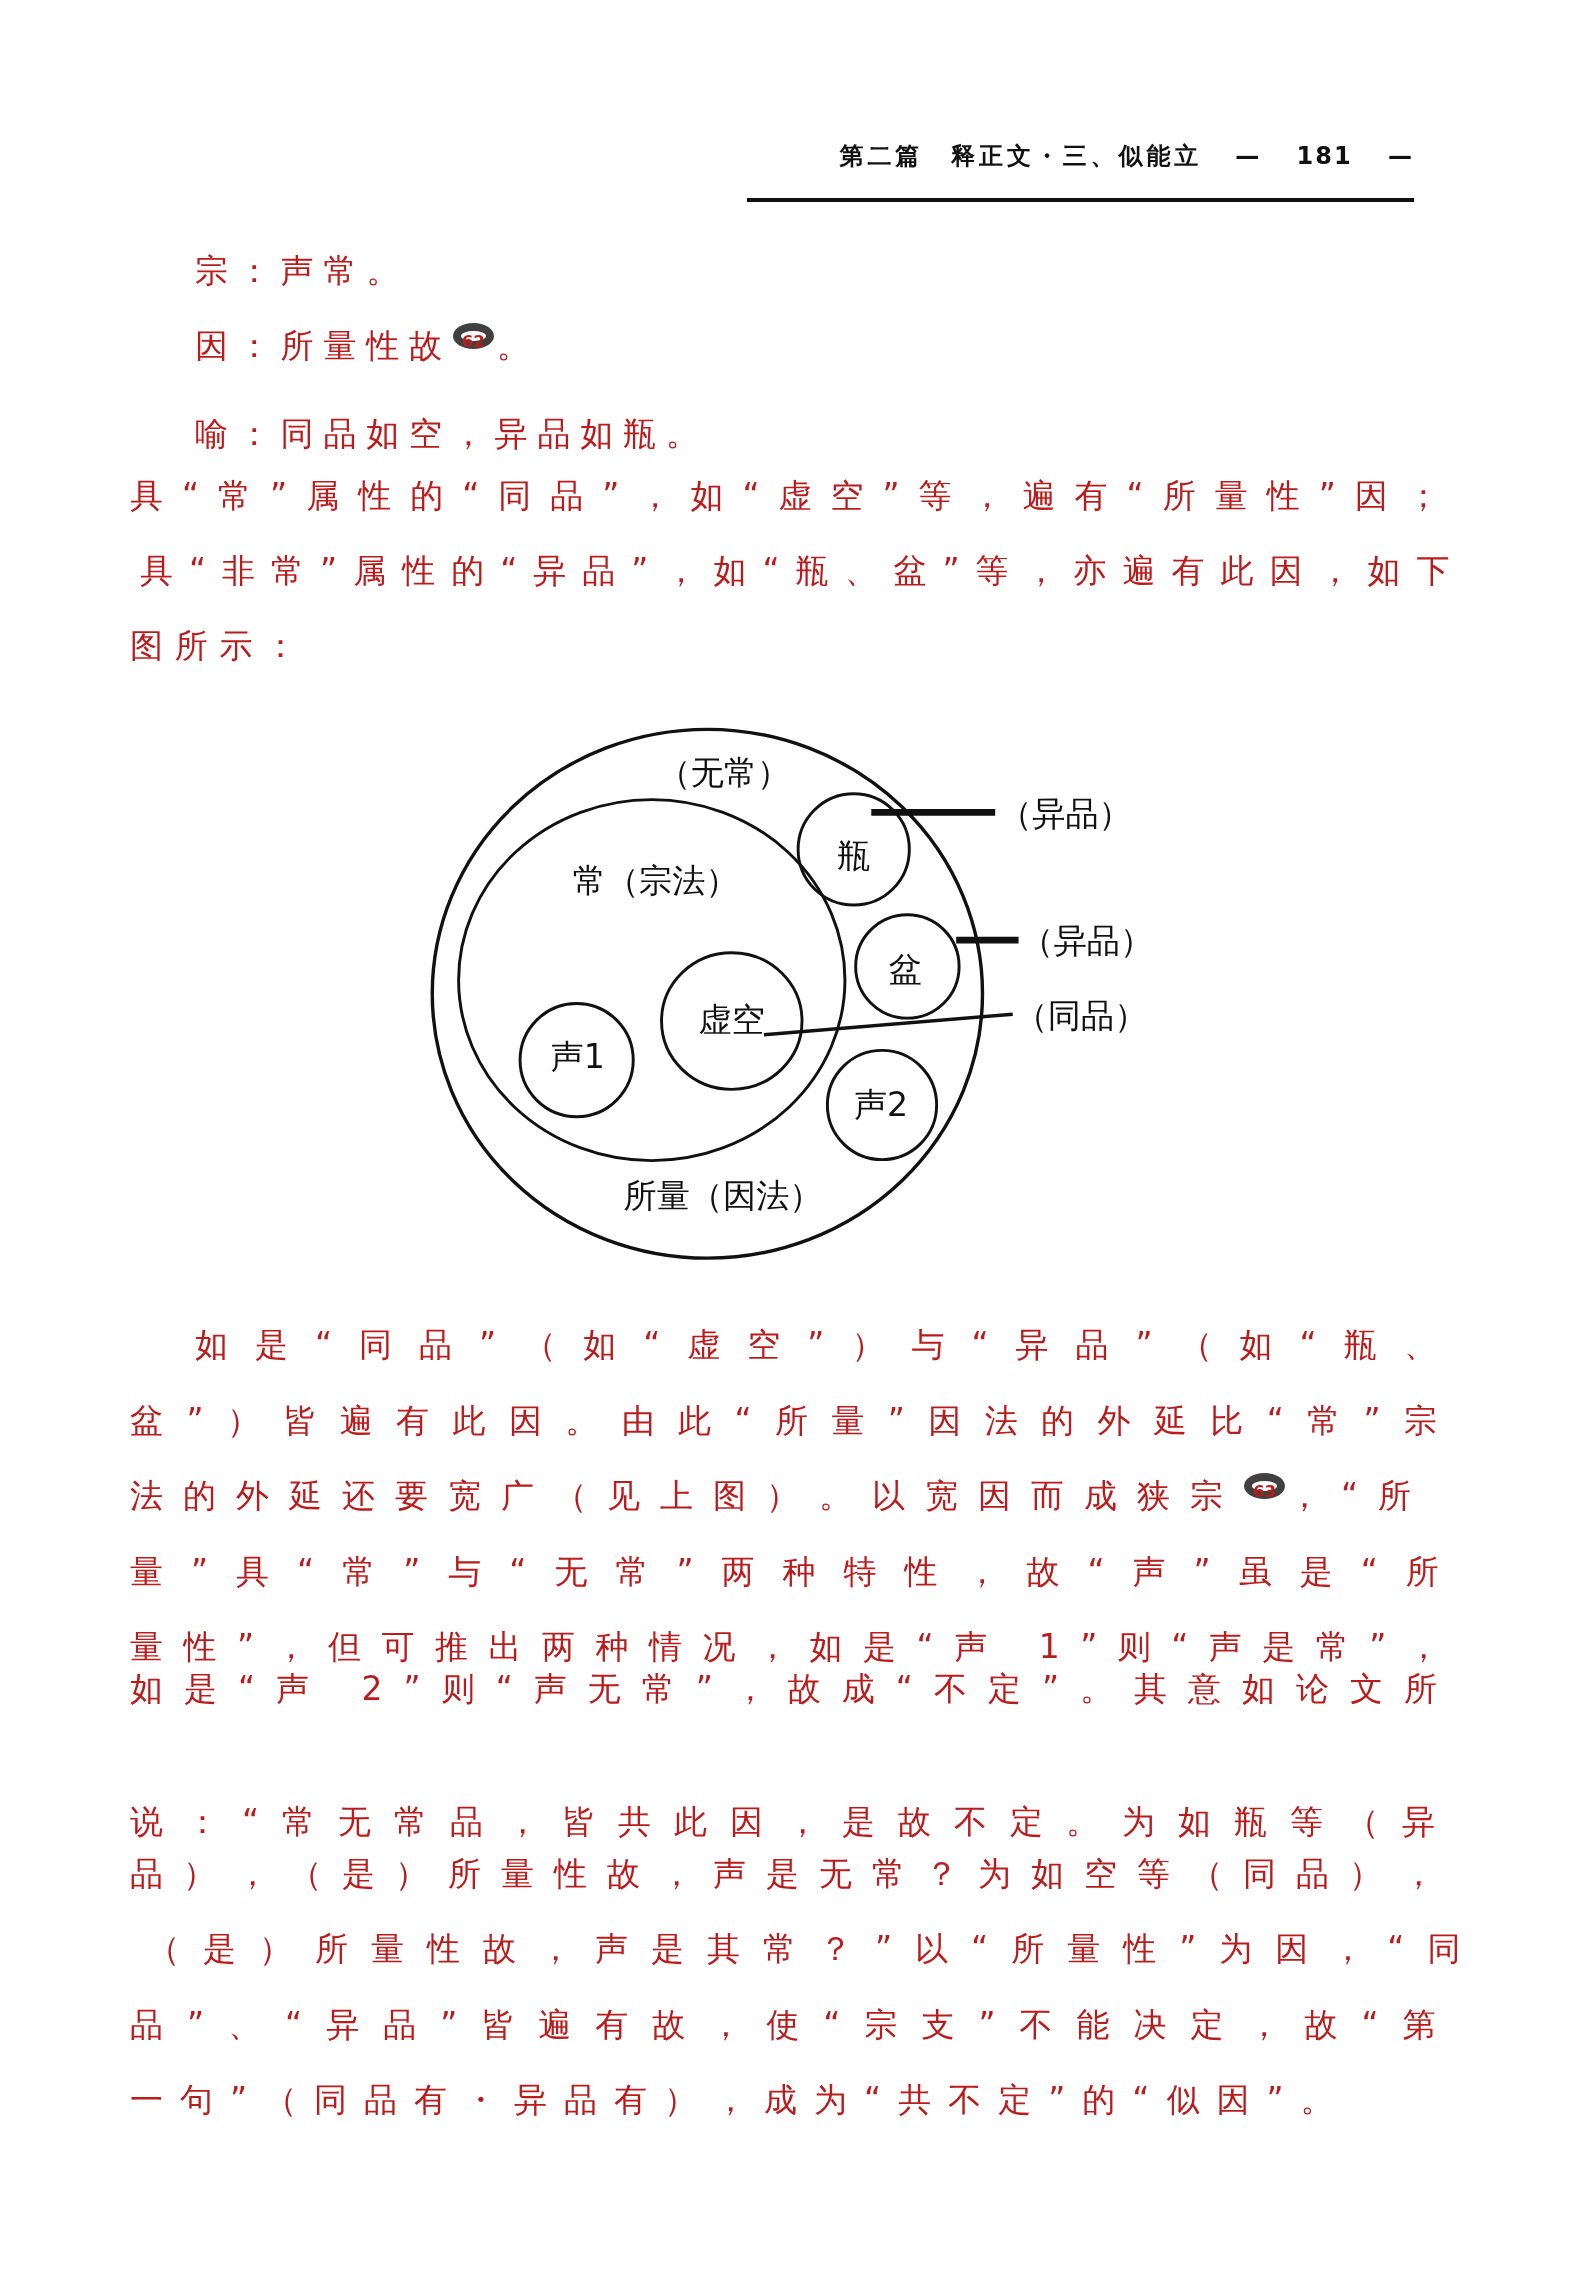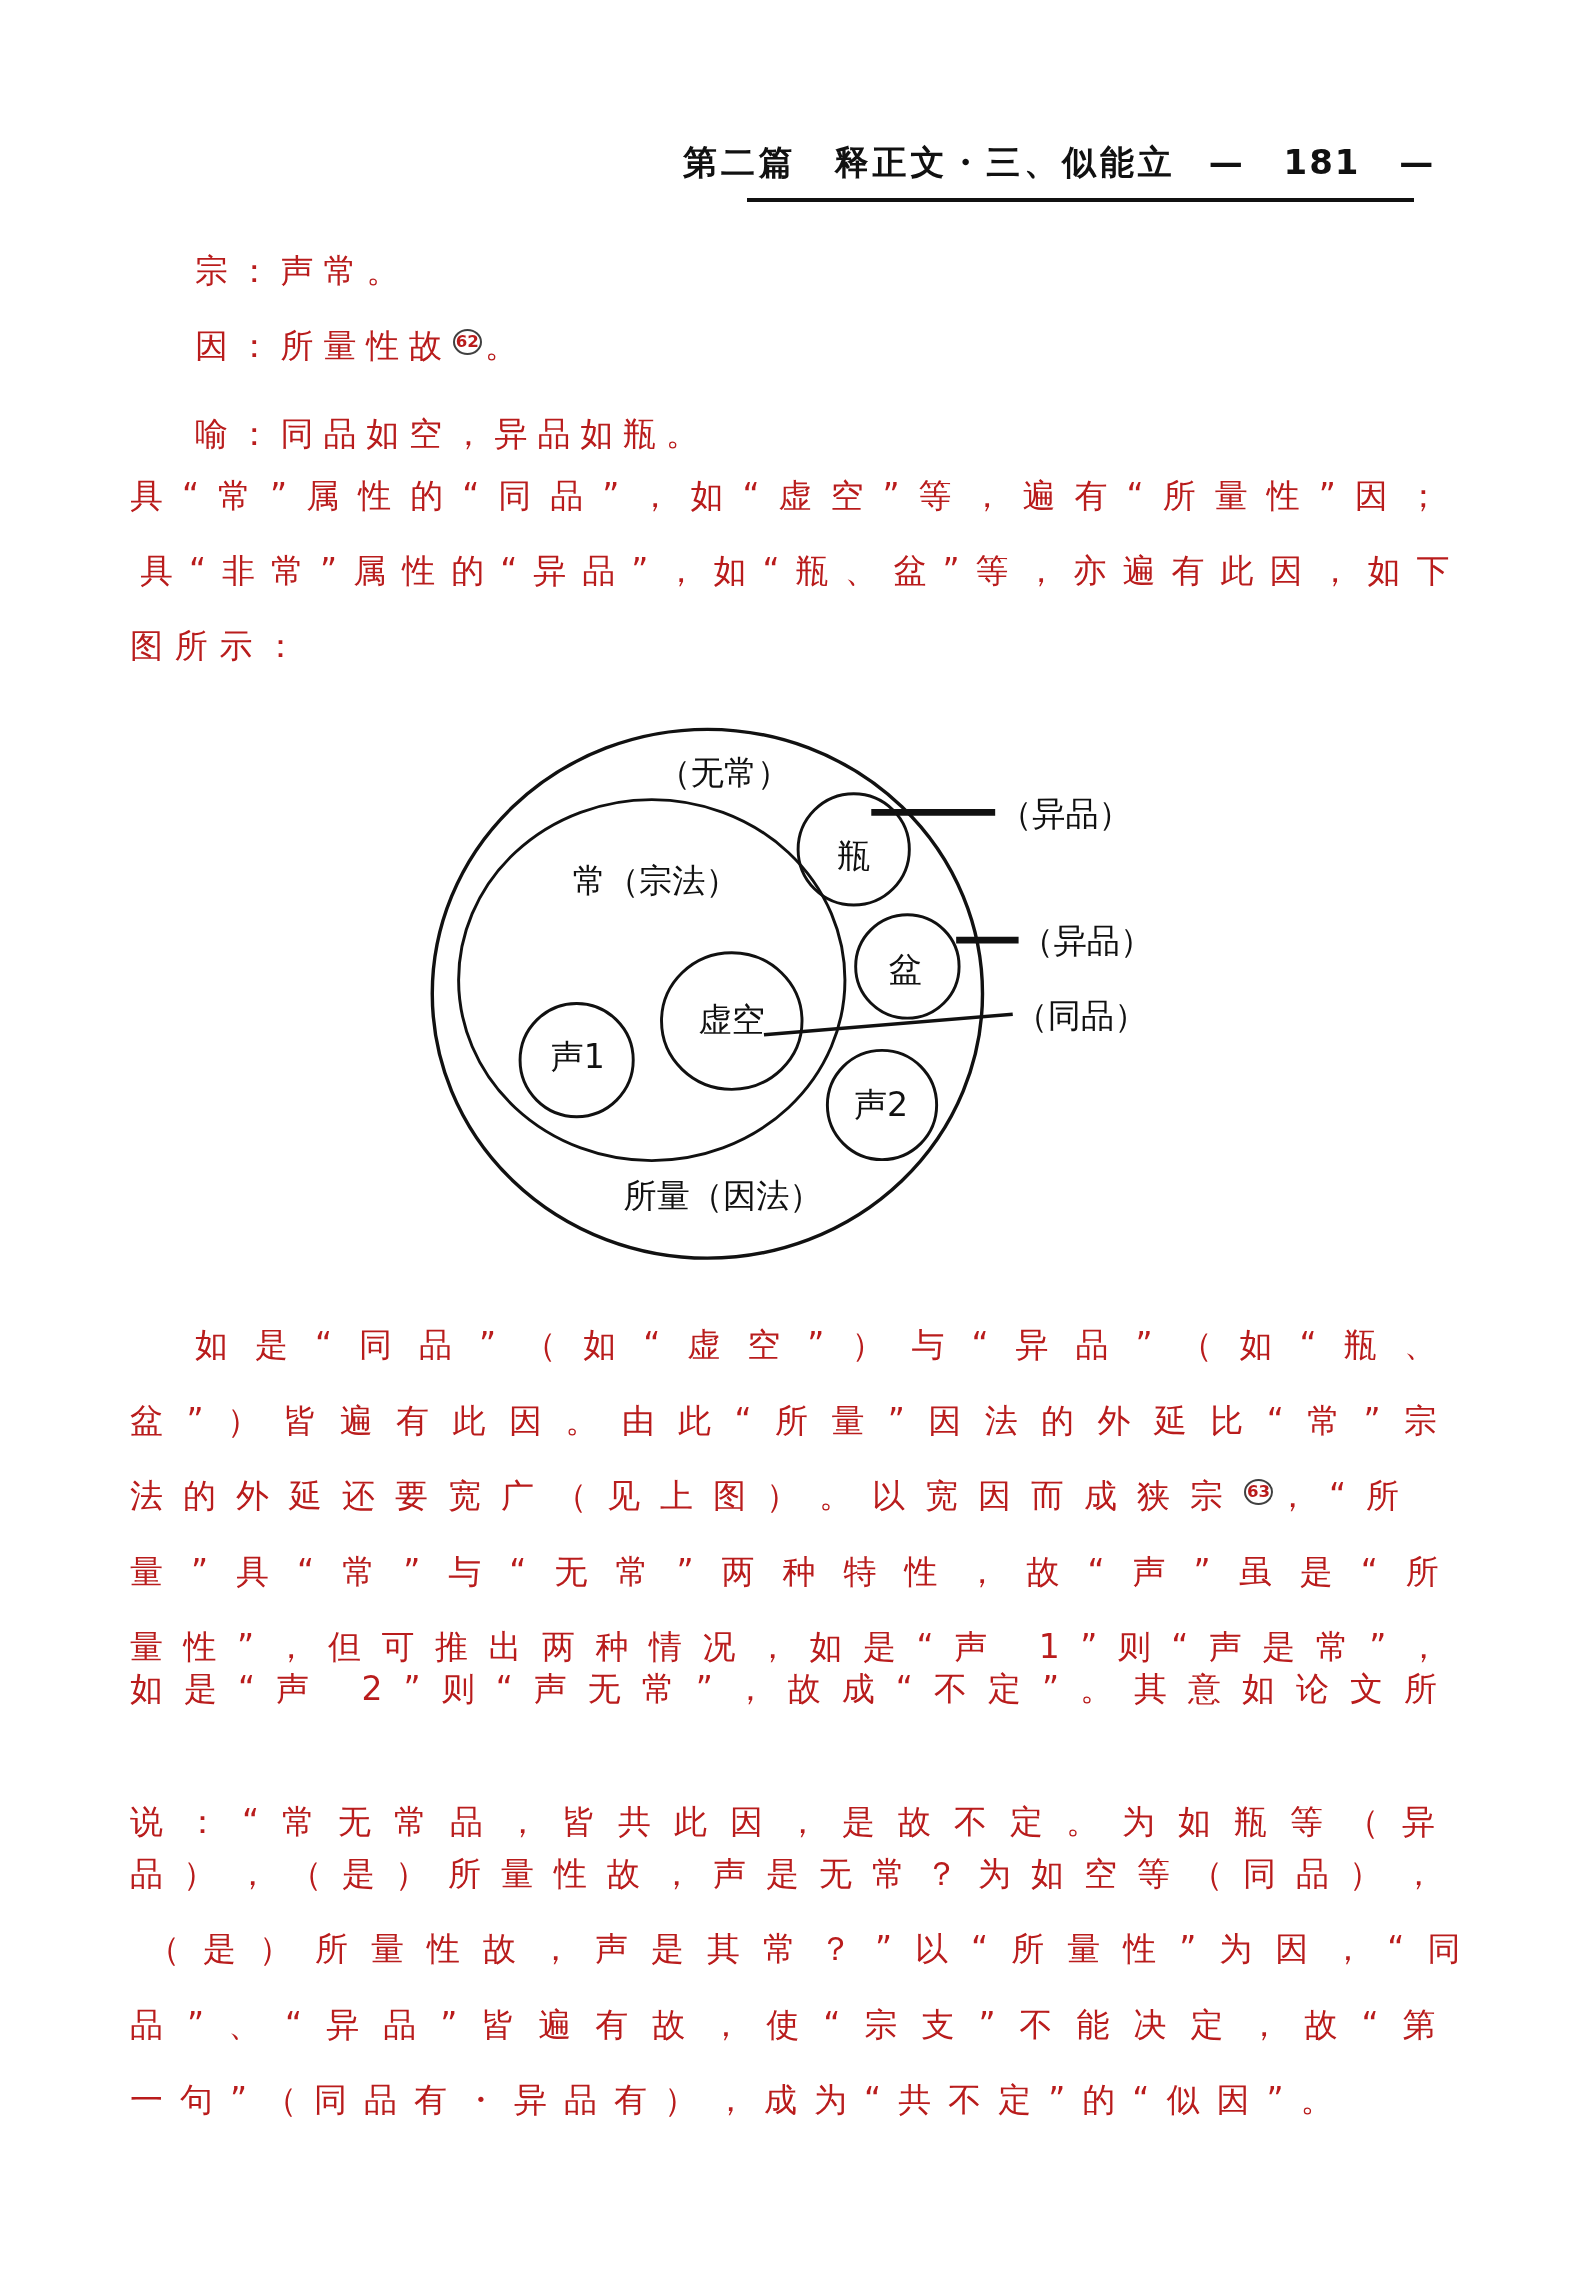--- a/index.html
+++ b/index.html
@@ -5,37 +5,37 @@
   html,body { margin:0; padding:0; background:#e8e8e8; }
   .page {
     position:relative; width:1592px; height:2289px; margin:0 auto;
     background:#ffffff; color:#111111;
     font-family:"DejaVu Sans","Liberation Sans",sans-serif;
     overflow:hidden;
   }
   
   .running-head {
     position:absolute; top:140px; left:683px; width:731px;
-    text-align:right; font-size:34px; font-weight:bold;
+    text-align:right; font-size:24px; font-weight:bold;
     white-space:nowrap; letter-spacing:3.9px;
   }
   .running-head .pgblock { margin-left:33px; letter-spacing:2px; word-spacing:25px; }
   .head-rule {
     position:absolute; top:198px; left:747px; width:667px; height:3.9px;
     background:#111111;
   }
   
   .bline {
     position:absolute; font-size:33px; line-height:55px;
     white-space:nowrap; color:#b91c1c;
   }
   .fnref {
     display:inline-block; box-sizing:border-box;
     min-width:26px; height:26px; padding:0 1px;
-    border:2px solid #404040; border-radius:50%;
+    border:8px solid #404040; border-radius:50%;
     font-size:16.6px; line-height:22.4px; text-align:center;
     vertical-align:9.8px; letter-spacing:0; margin:0 2.9px 0 1px;
     font-weight:bold;
   }
   
   .venn { position:absolute; left:363px; top:700px; }
   .venn text {
     font-size:34px; fill:#111111;
     font-family:"DejaVu Sans","Liberation Sans",sans-serif;
   }

